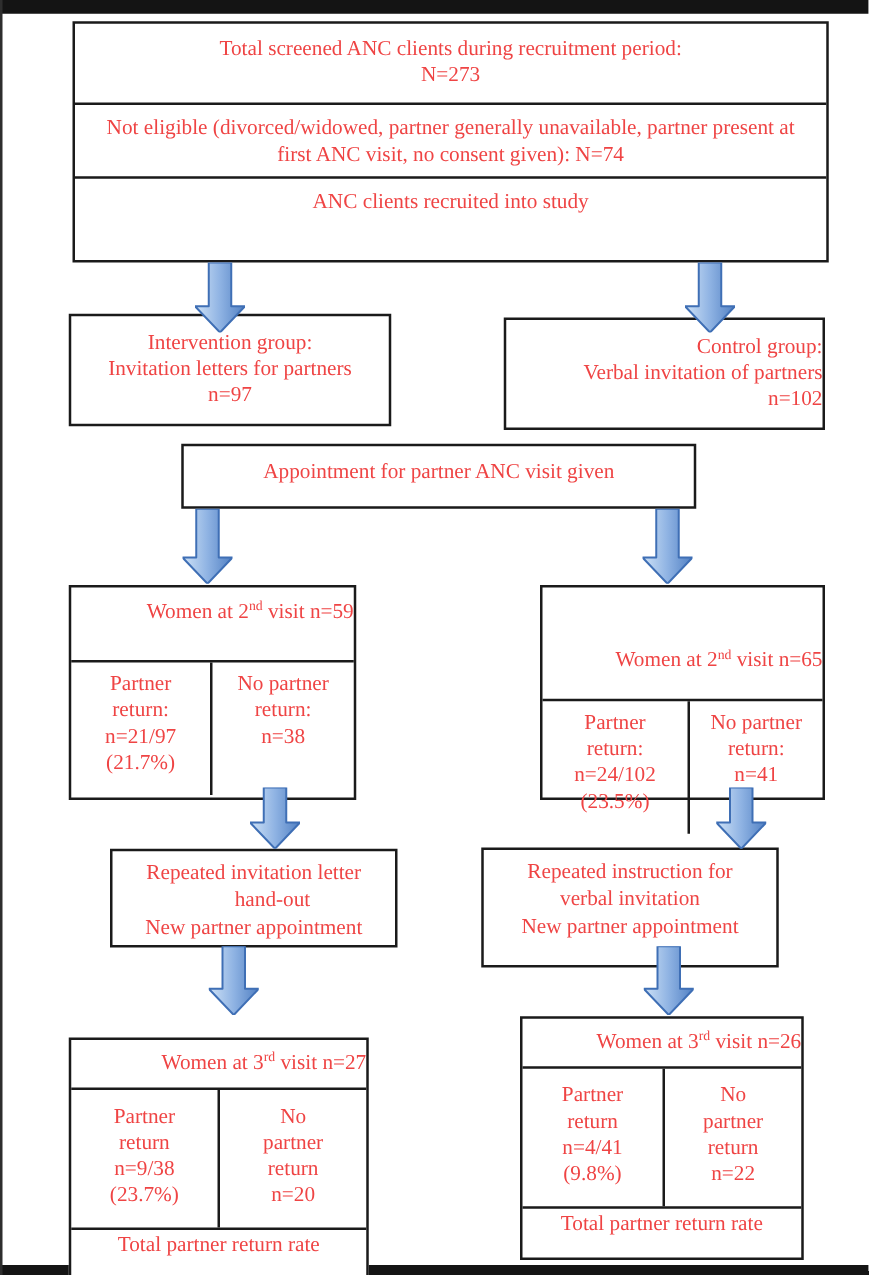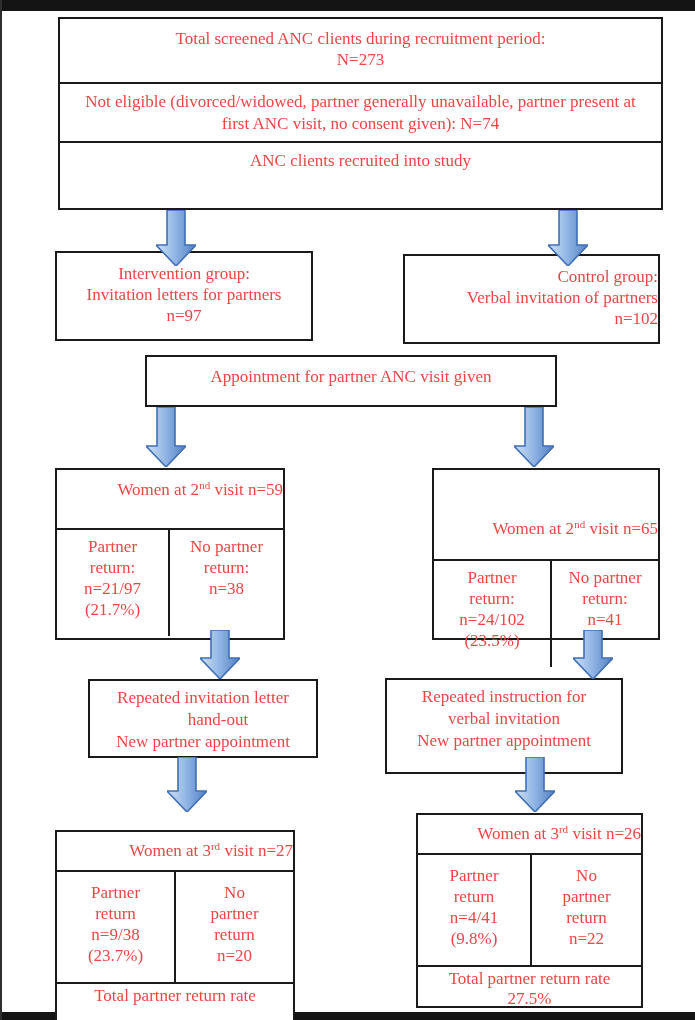--- a/index.html
+++ b/index.html
@@ -189,17 +189,16 @@
       </div>
       <div class="cell" style="flex:1;padding-top:10px;">
         <div class="line">No</div>
         <div class="line">partner</div>
         <div class="line">return</div>
         <div class="line">n=22</div>
       </div>
     </div>
     <div class="totalrow">
       <div class="tl">Total partner return rate</div>
-      <div class="tl">27.5%</div>
     </div>
   </div>
 
 </div>
 
 </body></html>

